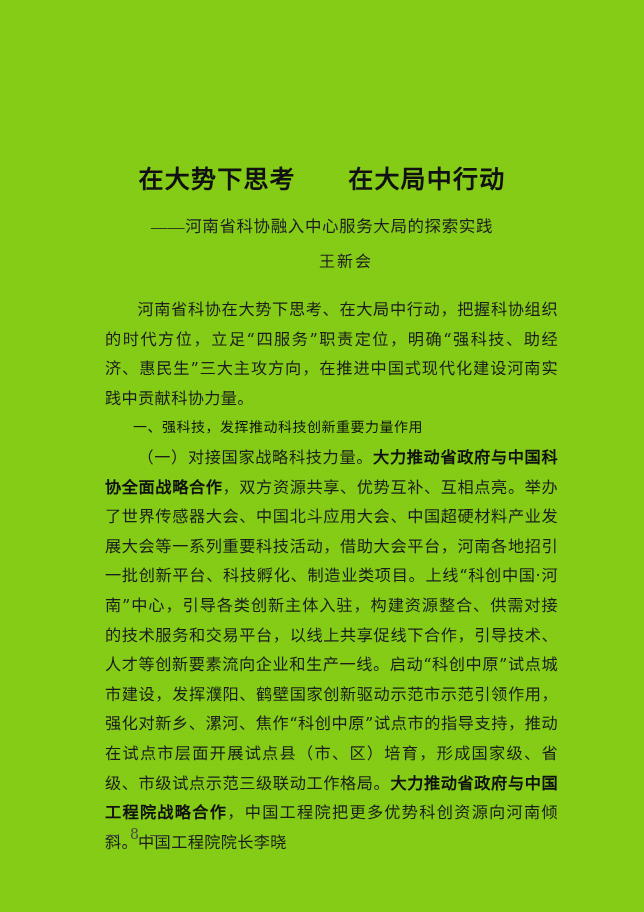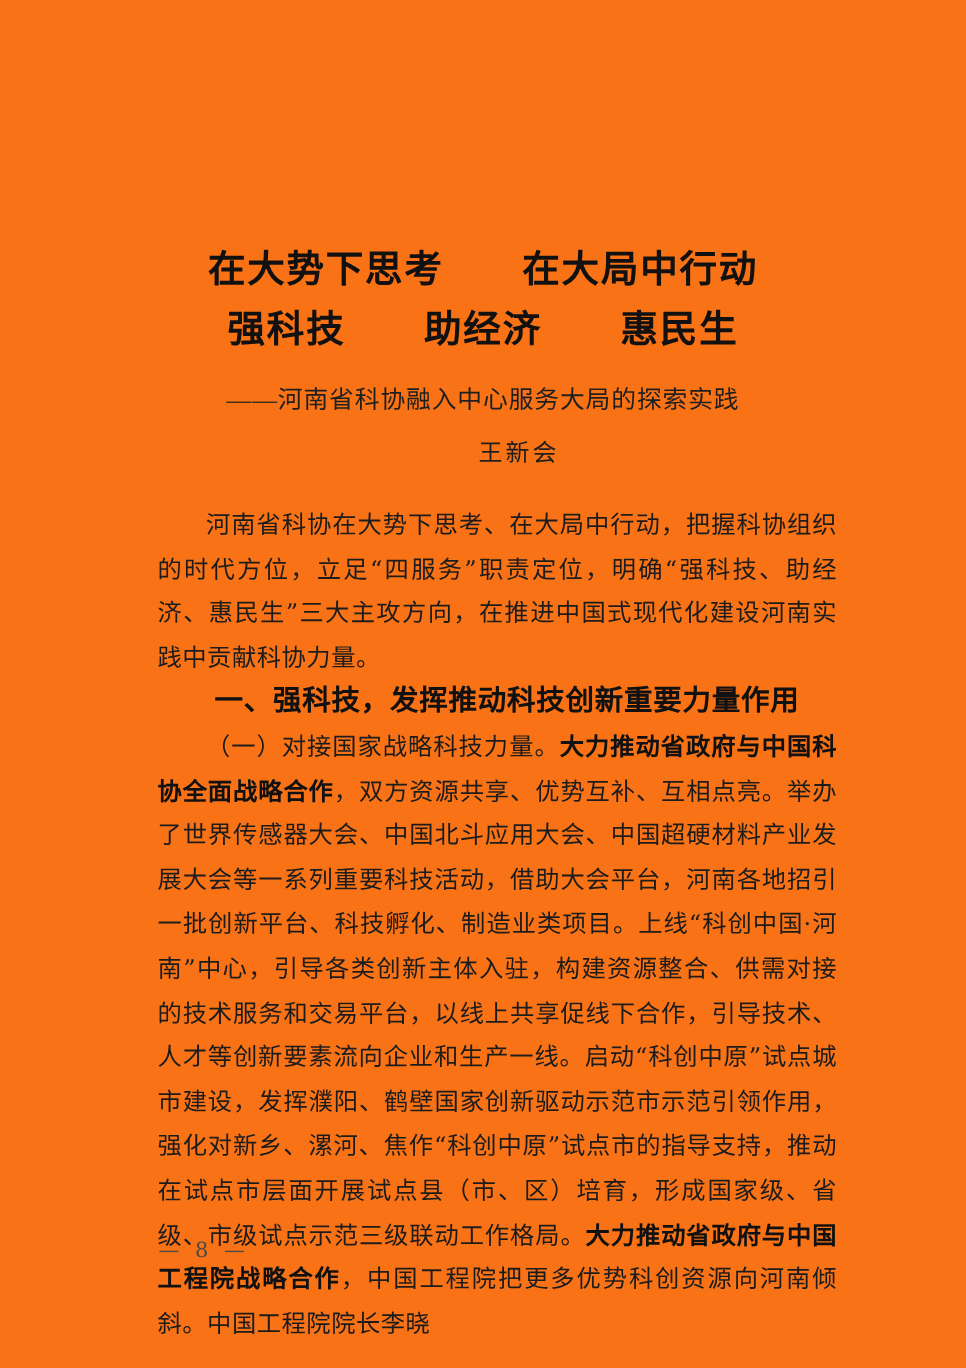--- a/index.html
+++ b/index.html
@@ -6,21 +6,21 @@
   html, body {
     margin: 0;
     padding: 0;
     background: #ffffff;
   }
   .page {
     position: relative;
     width: 644px;
     height: 912px;
     margin: 0 auto;
-    background: #f97316;
+    background: #84cc16;
     overflow: hidden;
     font-family: "DejaVu Serif", "Liberation Serif", serif;
     color: #1a1a1a;
     -webkit-font-smoothing: antialiased;
   }
   
   .page::after {
     content: "";
     position: absolute;
     inset: 0;
@@ -87,23 +87,23 @@
     text-align: justify;
     text-justify: inter-ideograph;
     letter-spacing: 0.35px;
     margin: 0;
     color: #1c1c1c;
   }
 
   .indent { text-indent: 2em; }
 
   .heading {
-    font-size: 19px;
+    font-size: 14px;
     line-height: 29.6px;
-    font-weight: 700;
+    font-weight: 400;
     text-indent: 2em;
     letter-spacing: 0.5px;
     margin: 0;
     color: #111111;
   }
 
   b.em { font-weight: 700; color: #111111; }
 
   
   .page-number {
@@ -119,21 +119,20 @@
   }
 </style>
 </head>
 <body>
 
 <div class="page">
   <div class="content">
 
     <div class="title-block">
       <div class="title-line">在大势下思考　　在大局中行动</div>
-      <div class="title-line">强科技　　助经济　　惠民生</div>
     </div>
 
     <div class="subtitle">——河南省科协融入中心服务大局的探索实践</div>
 
     <div class="author">王新会</div>
 
     <div class="body-text">
 
       <p class="para indent">河南省科协在大势下思考、在大局中行动，把握科协组织的时代方位，立足“四服务”职责定位，明确“强科技、助经济、惠民生”三大主攻方向，在推进中国式现代化建设河南实践中贡献科协力量。</p>
 

